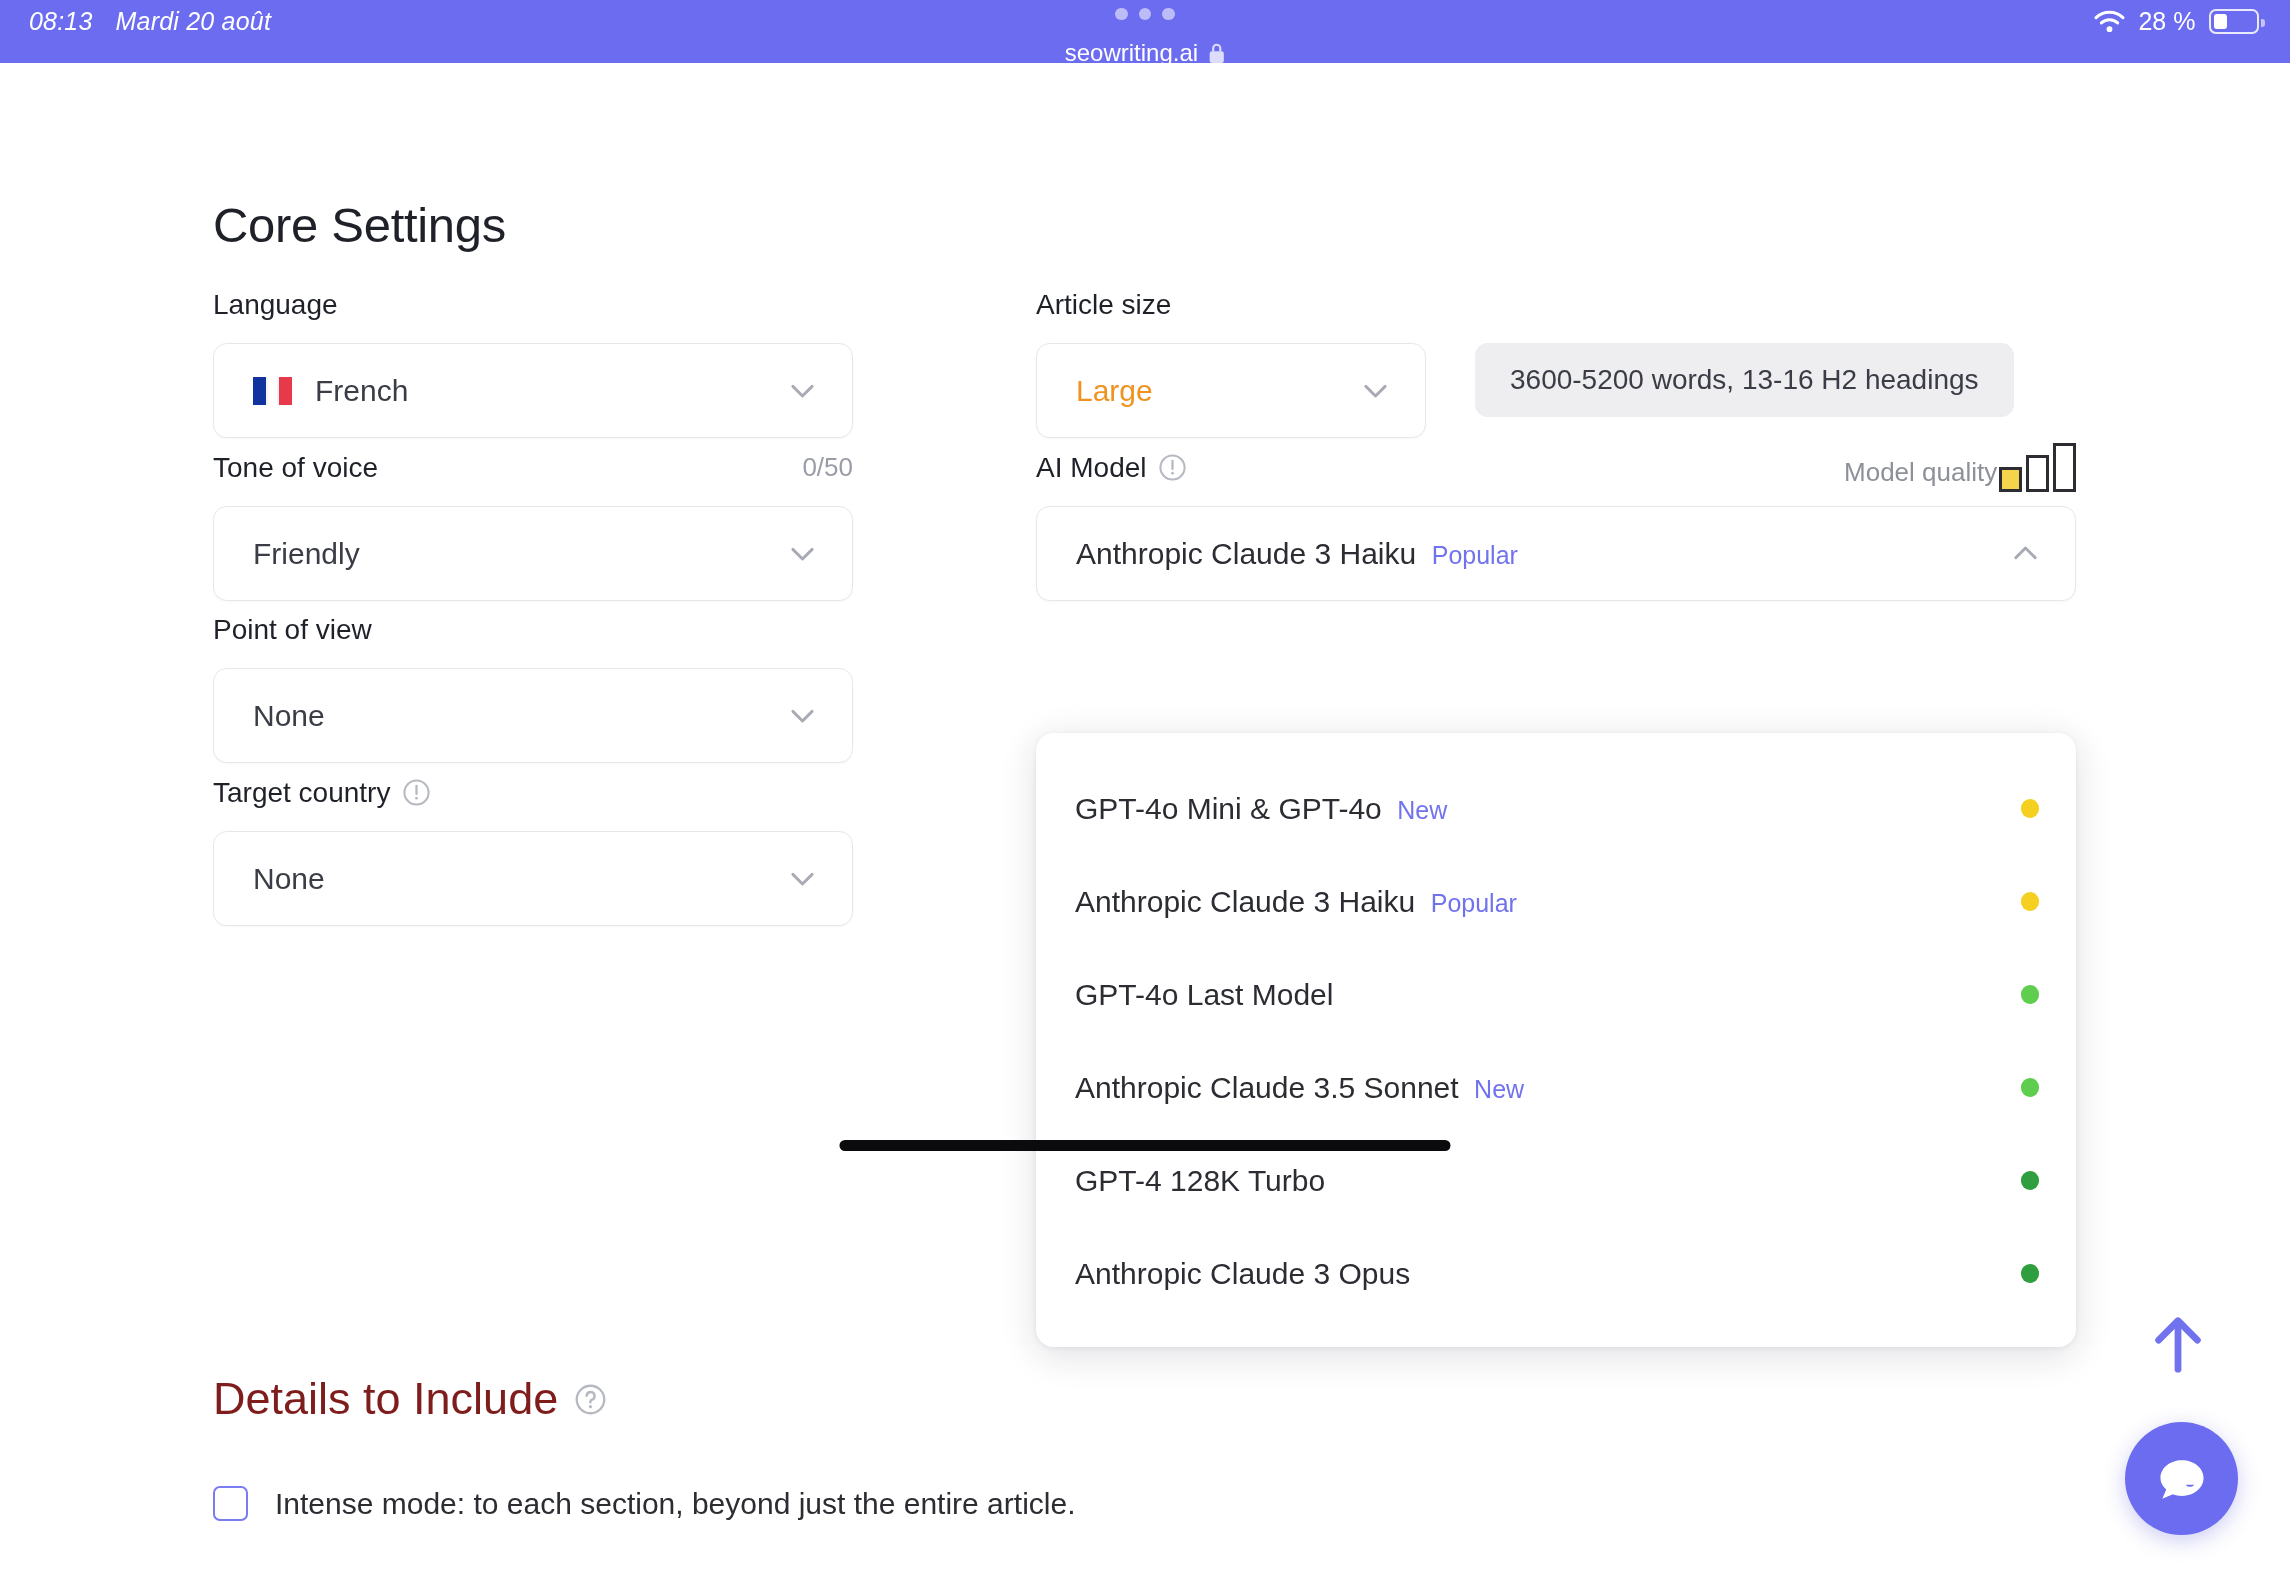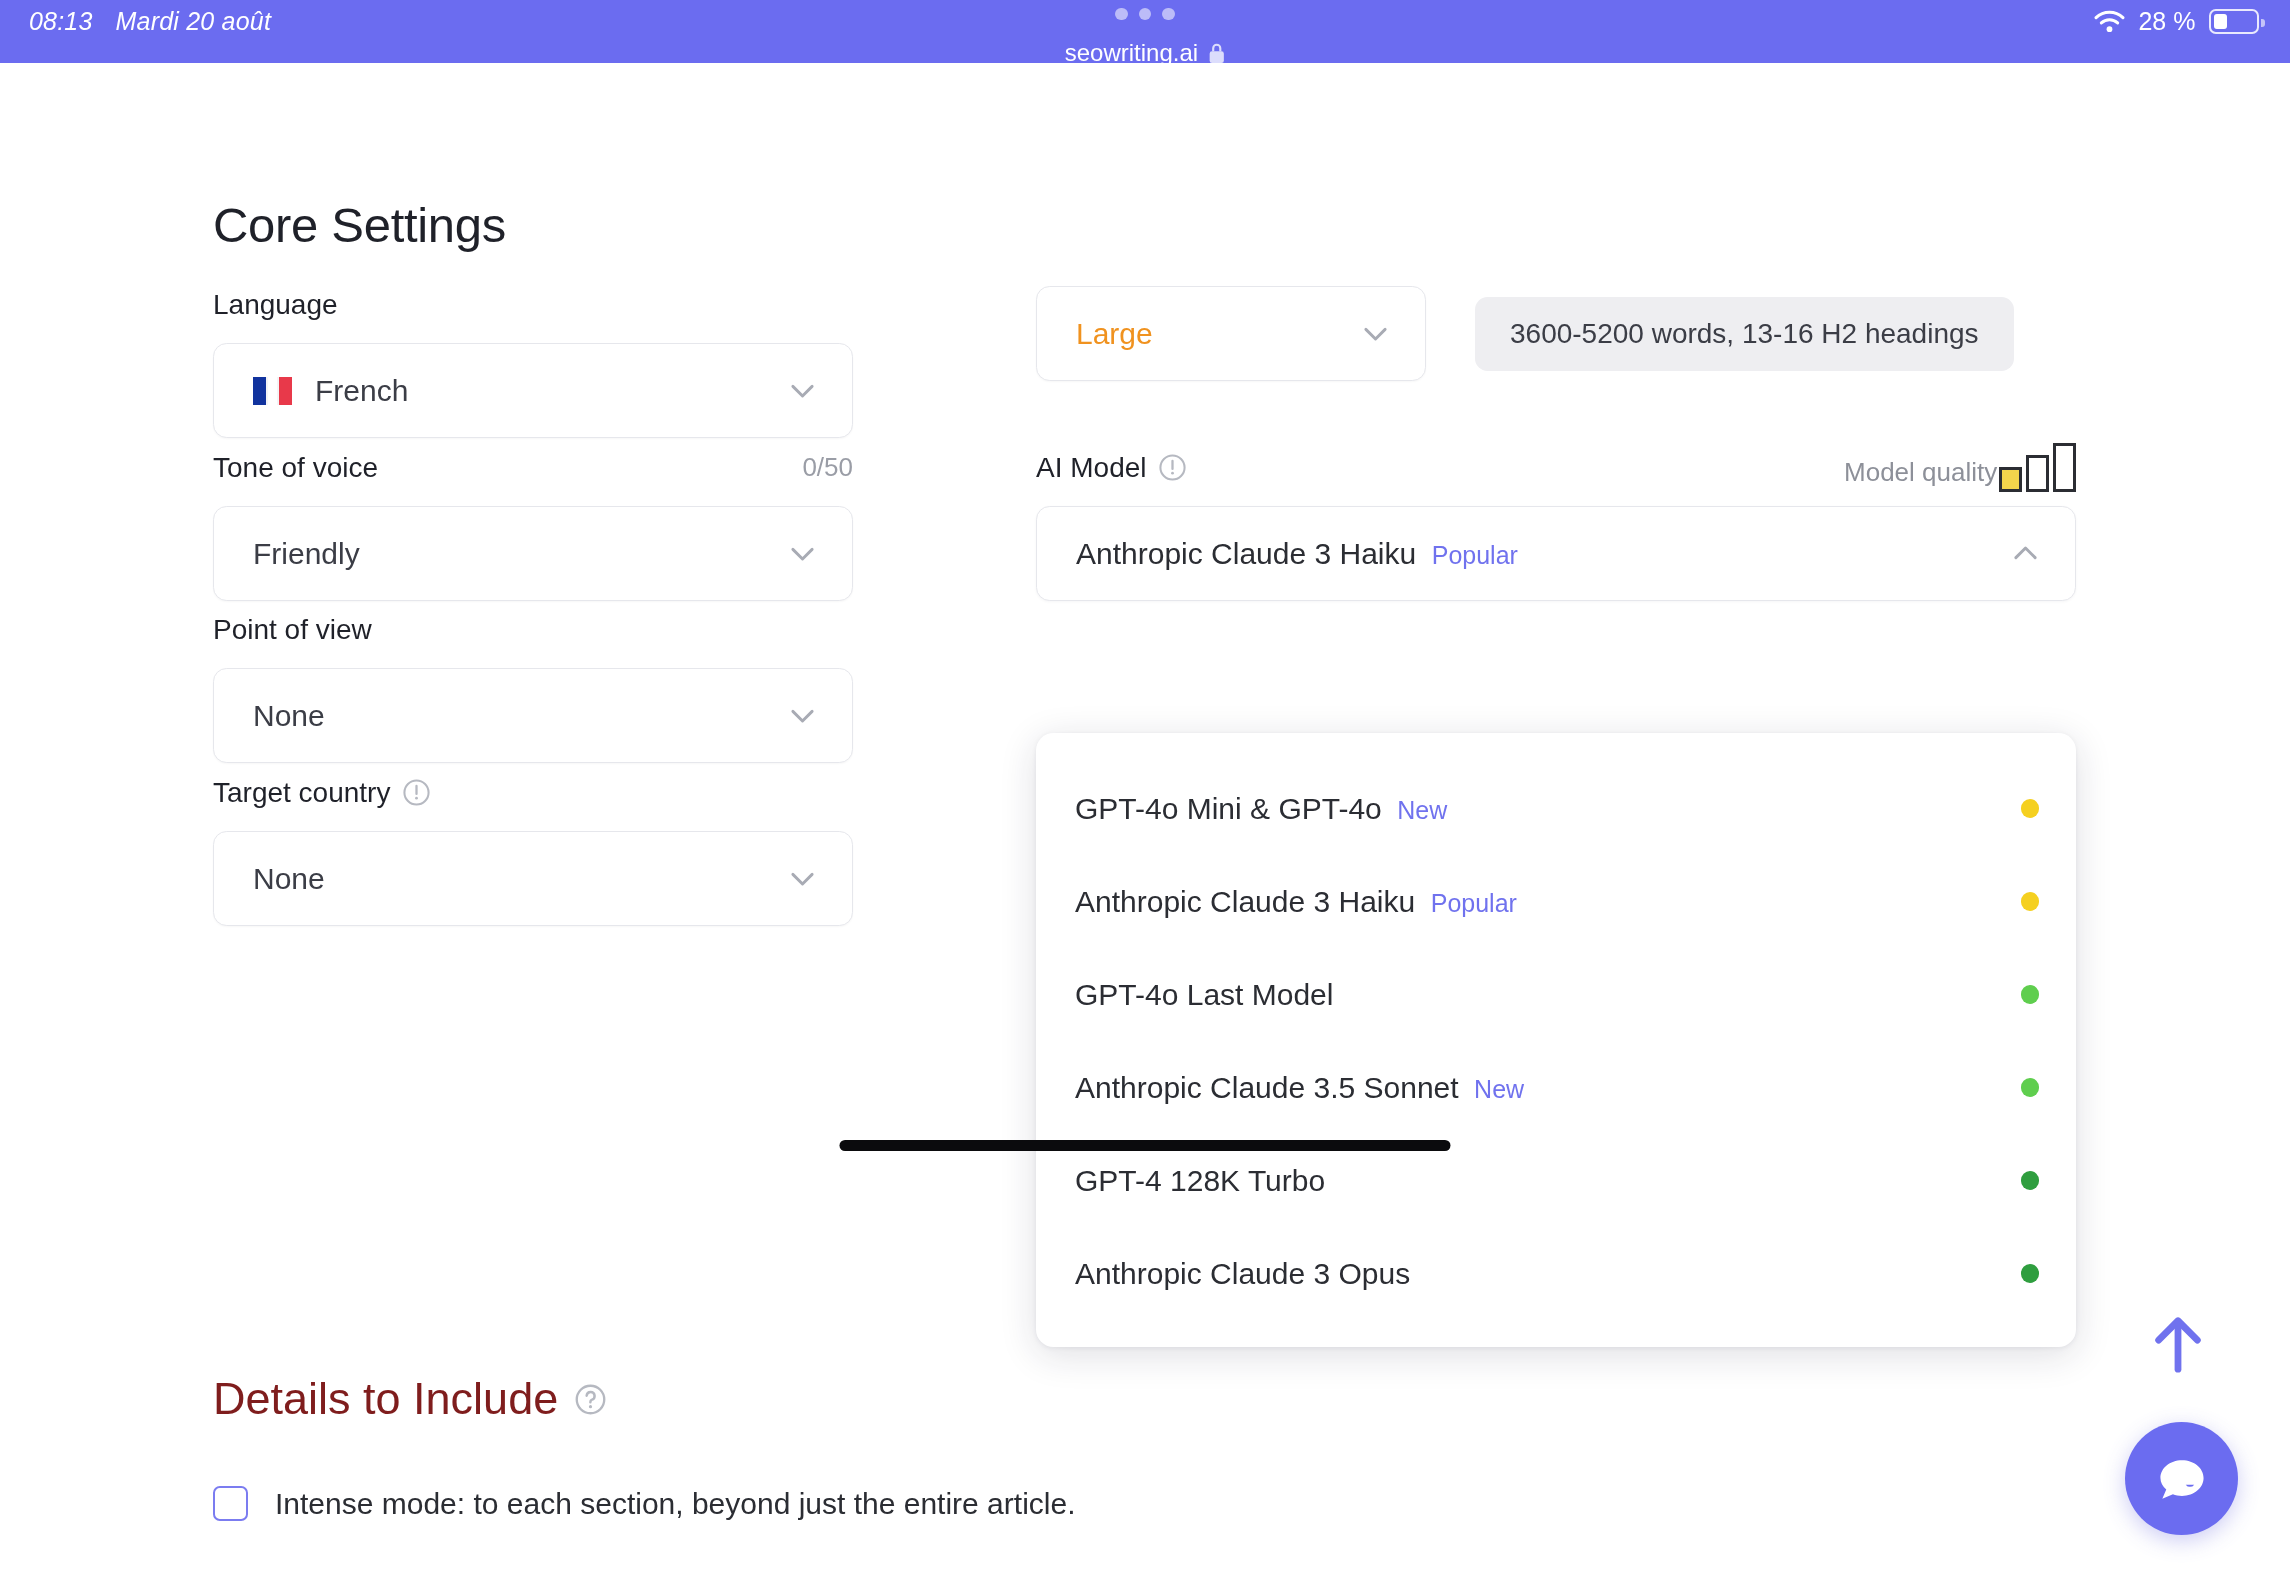--- a/index.html
+++ b/index.html
@@ -90,21 +90,21 @@
   .flag {
     width: 39px; height: 28px; display: inline-block; margin-right: 23px;
     background: linear-gradient(to right,
       #11339e 0 33.33%, #f4f4f6 33.33% 38%, #ffffff 38% 62%, #f4f4f6 62% 66.66%, #e8394a 66.66% 100%);
     flex: none;
   }
 
   .info-icon { width: 29px; height: 29px; display: block; }
 
   
-  .size-row { display: flex; align-items: center; gap: 49px; }
+  .size-row { display: flex; align-items: flex-start; gap: 49px; }
   .size-select { width: 390px; }
   .size-hint {
     height: 74px; background: #eeeef1; border-radius: 12.6px;
     display: flex; align-items: center; padding: 0 35px;
     font-size: 28px; color: #3b3d46; white-space: nowrap;
   }
 
   
   .quality {
     display: flex; align-items: flex-end; gap: 2px;
@@ -270,20 +270,23 @@
           <path d="M5 9 L12 16 L19 9" fill="none" stroke="#a8abb4" stroke-width="2.1" stroke-linecap="round" stroke-linejoin="round"></path>
         </svg>
       </div>
     </div>
 
   </div>
 
   <div class="col-right">
 
     <div class="field" style="top:223px; width:1040px">
+      <div class="field-label-row">
+        <span class="field-label">Article size</span>
+      </div>
       <div class="size-row">
         <div class="select size-select">
           <span class="select-value accent">Large</span>
           <svg class="chev" viewBox="0 0 24 24">
             <path d="M5 9 L12 16 L19 9" fill="none" stroke="#a8abb4" stroke-width="2.1" stroke-linecap="round" stroke-linejoin="round"></path>
           </svg>
         </div>
         <div class="size-hint">3600-5200 words, 13-16 H2 headings</div>
       </div>
     </div>

